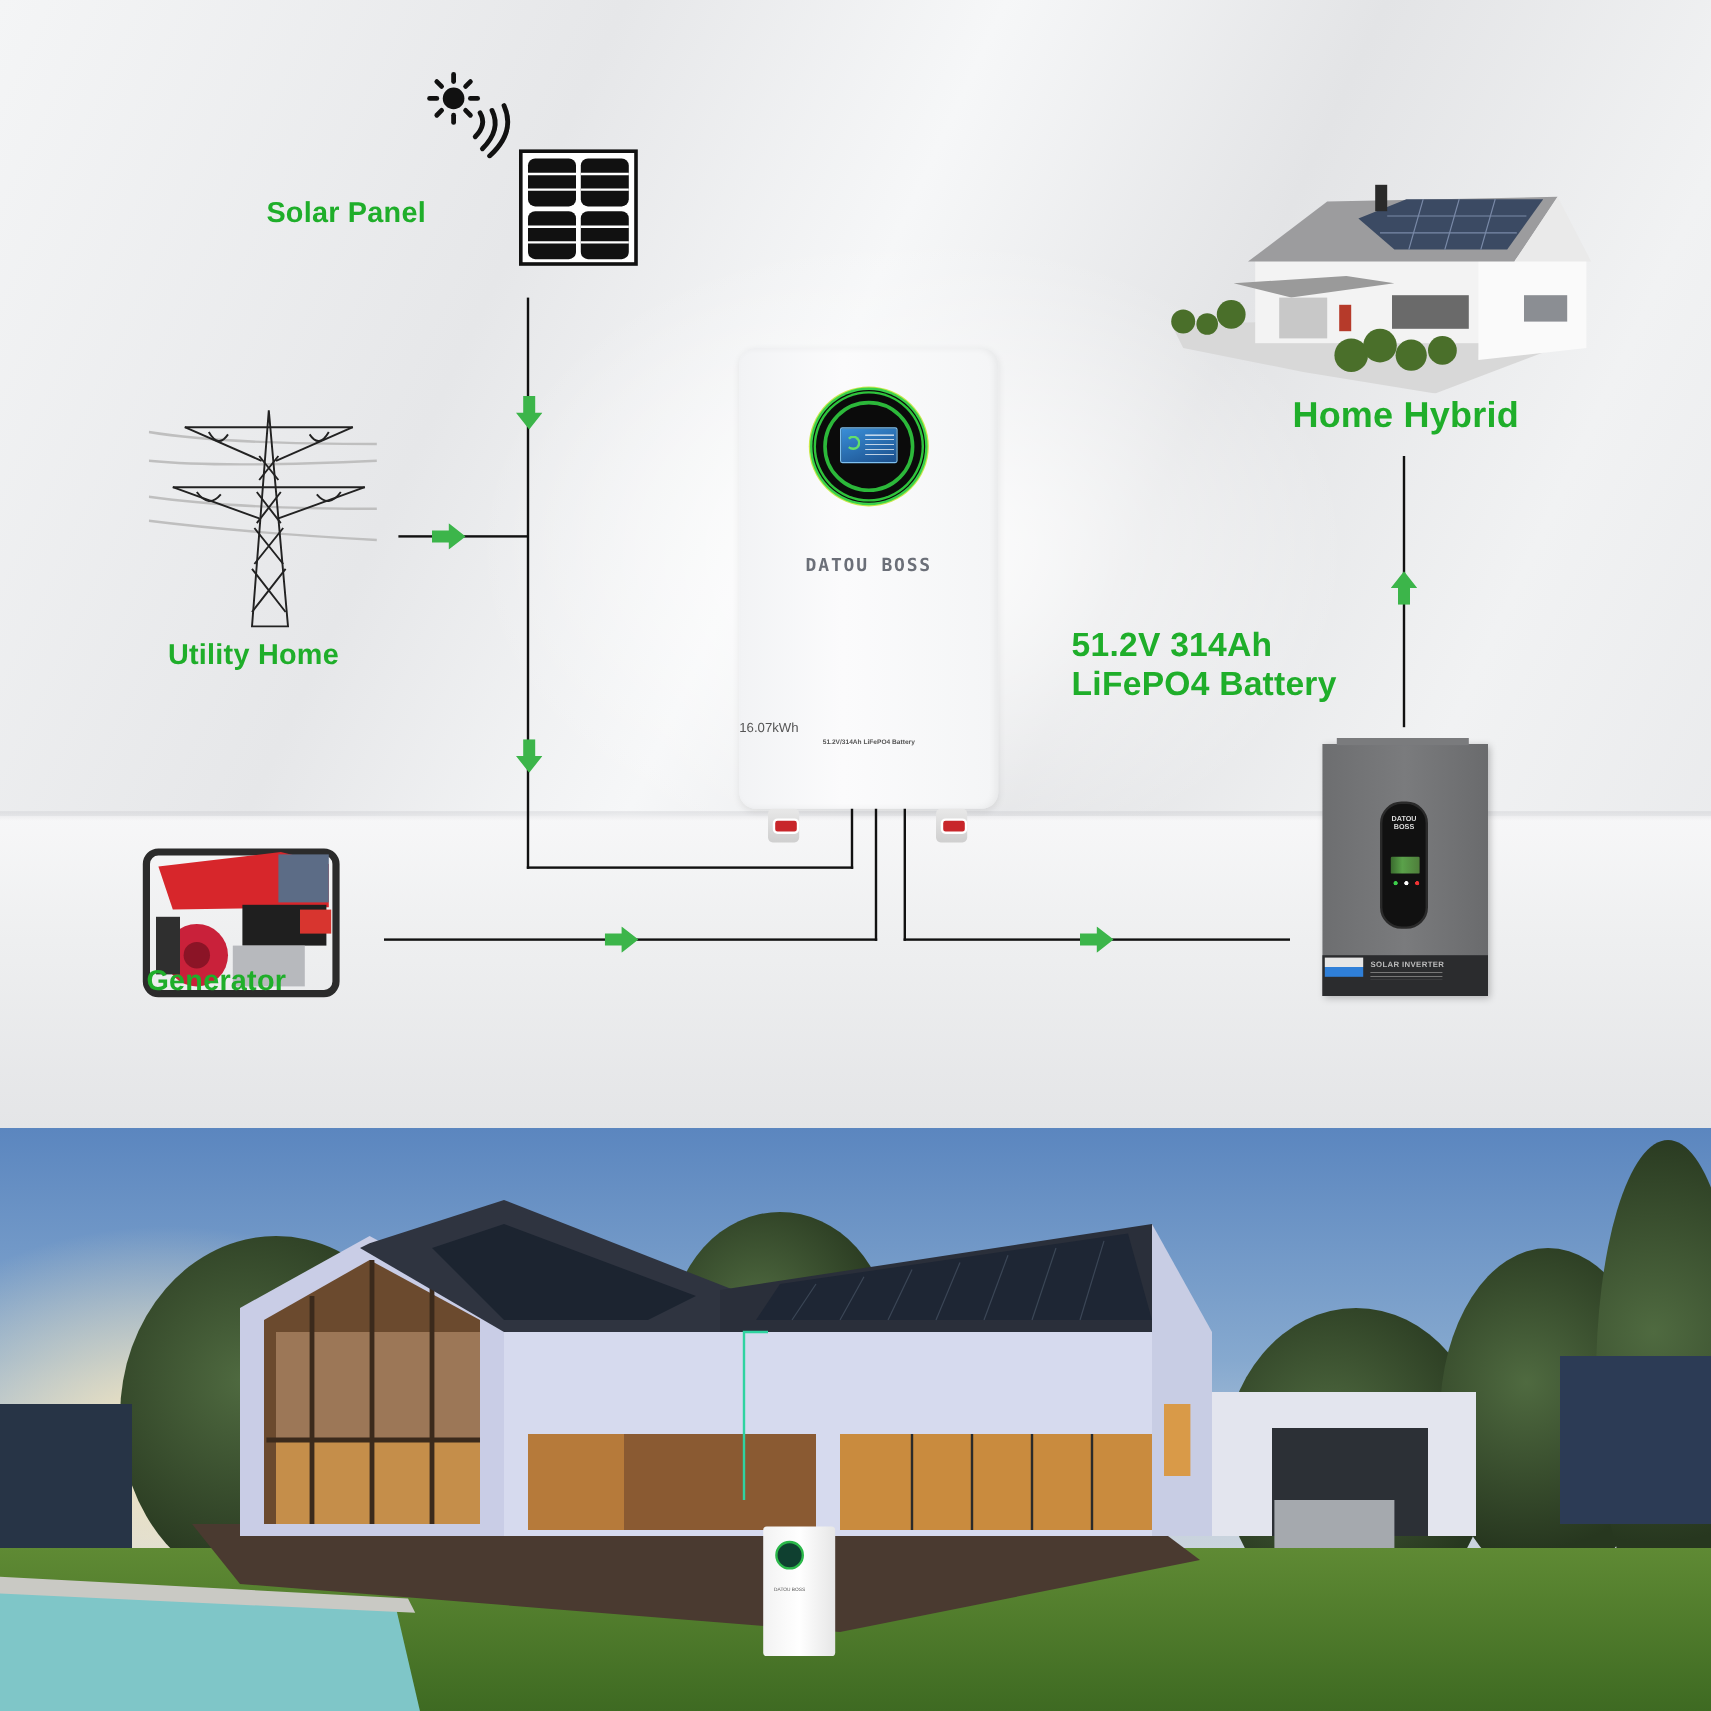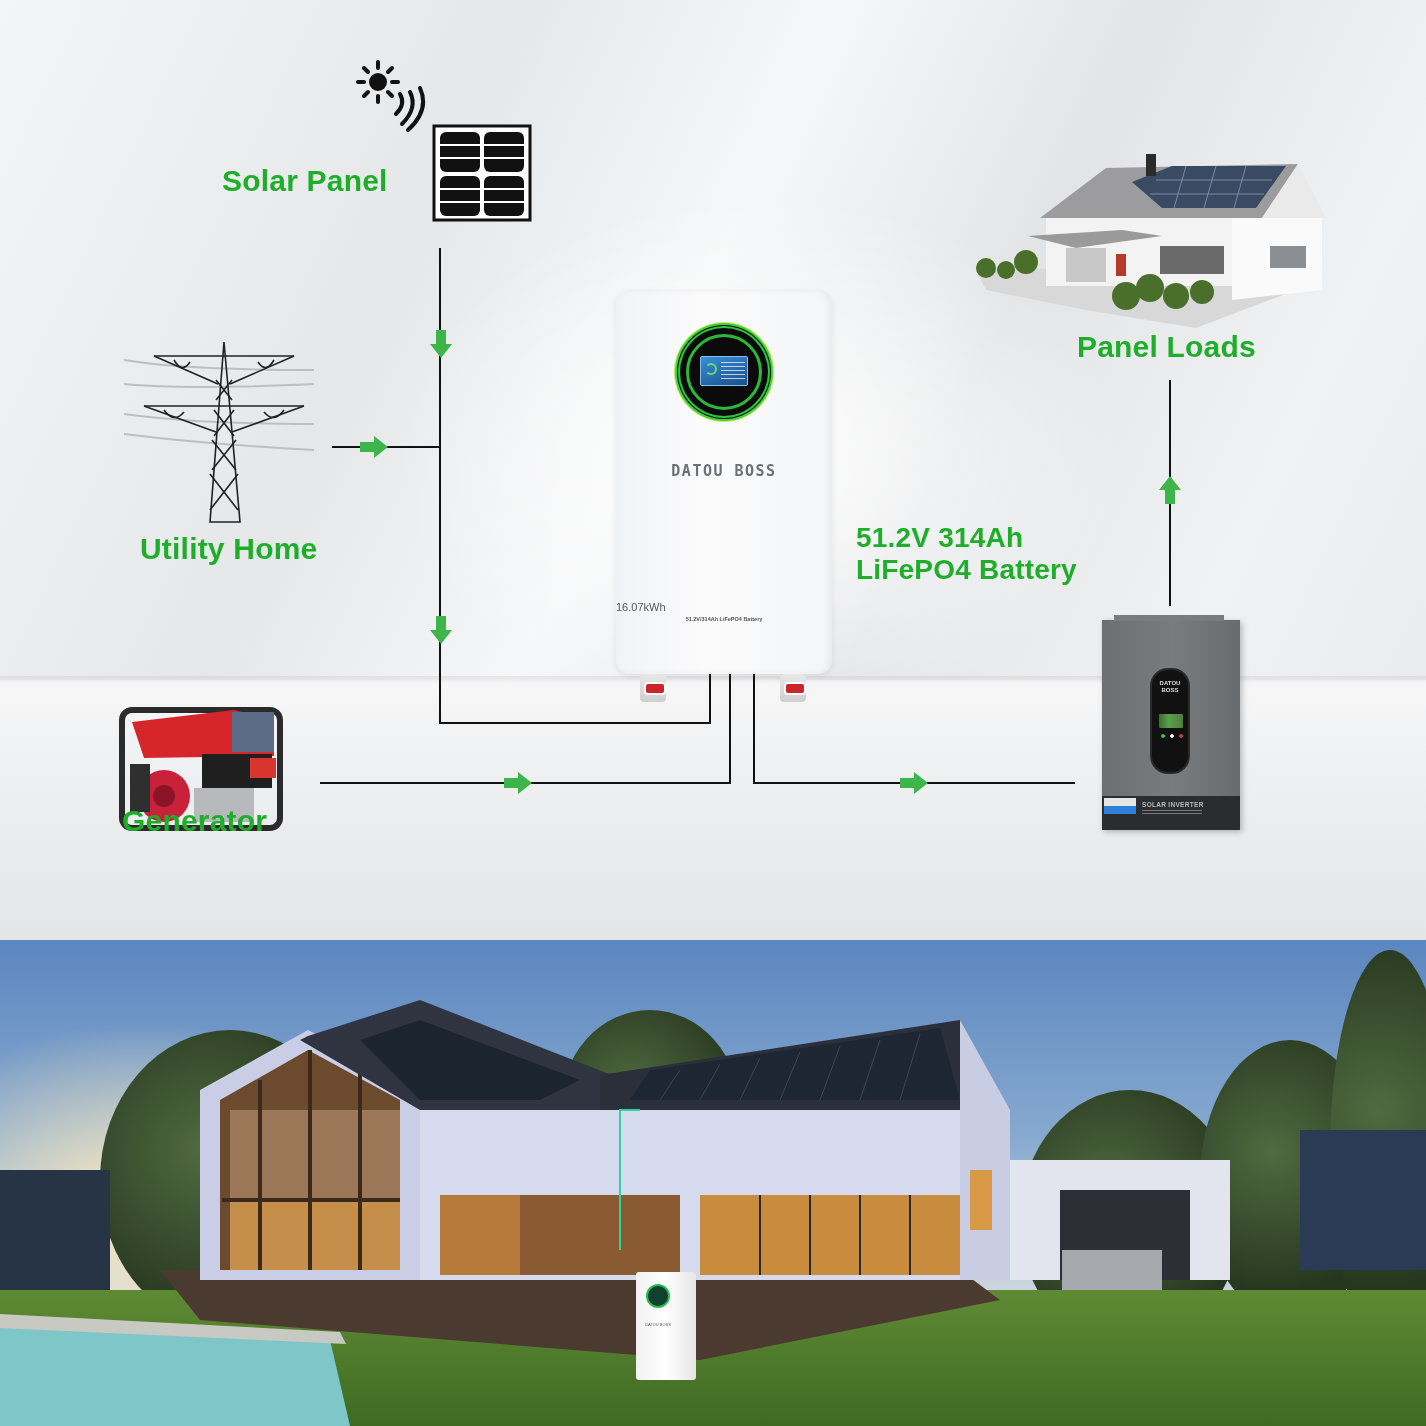--- a/index.html
+++ b/index.html
@@ -19,22 +19,22 @@
     }
     .floor-shadow {
       position: absolute; left: 0; top: 676px; width: 1426px; height: 8px;
       background: linear-gradient(180deg, rgba(200,200,205,0.4), rgba(255,255,255,0));
     }
 
     .label {
       position: absolute; color: #1fae2a; font-weight: 700; white-space: nowrap;
       font-family: "Liberation Sans", sans-serif; letter-spacing: 0.2px;
     }
-    .label.big { font-size: 30px; }
-    .label.spec { font-size: 28px; line-height: 32px; white-space: pre; }
+    .label.big { font-size: 24px; }
+    .label.spec { font-size: 28px; line-height: 32px; white-space: pre; margin-left: 37px; }
 
     
     .wire { position: absolute; background: #111; }
     .arrow { position: absolute; }
 
     
     .battery {
       position: absolute; left: 616px; top: 290px; width: 216px; height: 384px;
       background: linear-gradient(90deg, #f2f3f5 0%, #fbfbfc 40%, #f4f5f6 100%);
       border-radius: 14px; box-shadow: 0 2px 6px rgba(0,0,0,0.08), inset -3px 0 6px rgba(0,0,0,0.05);
@@ -236,21 +236,21 @@
     <g fill="#4a6f2a">
       <circle cx="20" cy="118" r="10"></circle>
         <circle cx="40" cy="120" r="9"></circle>
         <circle cx="60" cy="112" r="12"></circle>
       <circle cx="160" cy="146" r="14"></circle>
         <circle cx="184" cy="138" r="14"></circle>
         <circle cx="210" cy="146" r="13"></circle>
         <circle cx="236" cy="142" r="12"></circle>
     </g>
   </svg>
-  <div class="label big" style="left:1077px; top:330px; font-size:30px;">Panel Loads</div>
+  <div class="label big" style="left:1077px; top:330px; font-size:30px;">Home Hybrid</div>
 
   <div class="label spec" style="left:856px; top:522px;">51.2V 314Ah
 LiFePO4 Battery</div>
 
   <div class="wire" style="left:439px; top:248px; width:2px; height:476px;"></div>
 
   <div class="wire" style="left:332px; top:446px; width:108px; height:2px;"></div>
 
   <div class="wire" style="left:439px; top:722px; width:272px; height:2px;"></div>
   <div class="wire" style="left:709px; top:672px; width:2px; height:52px;"></div>

